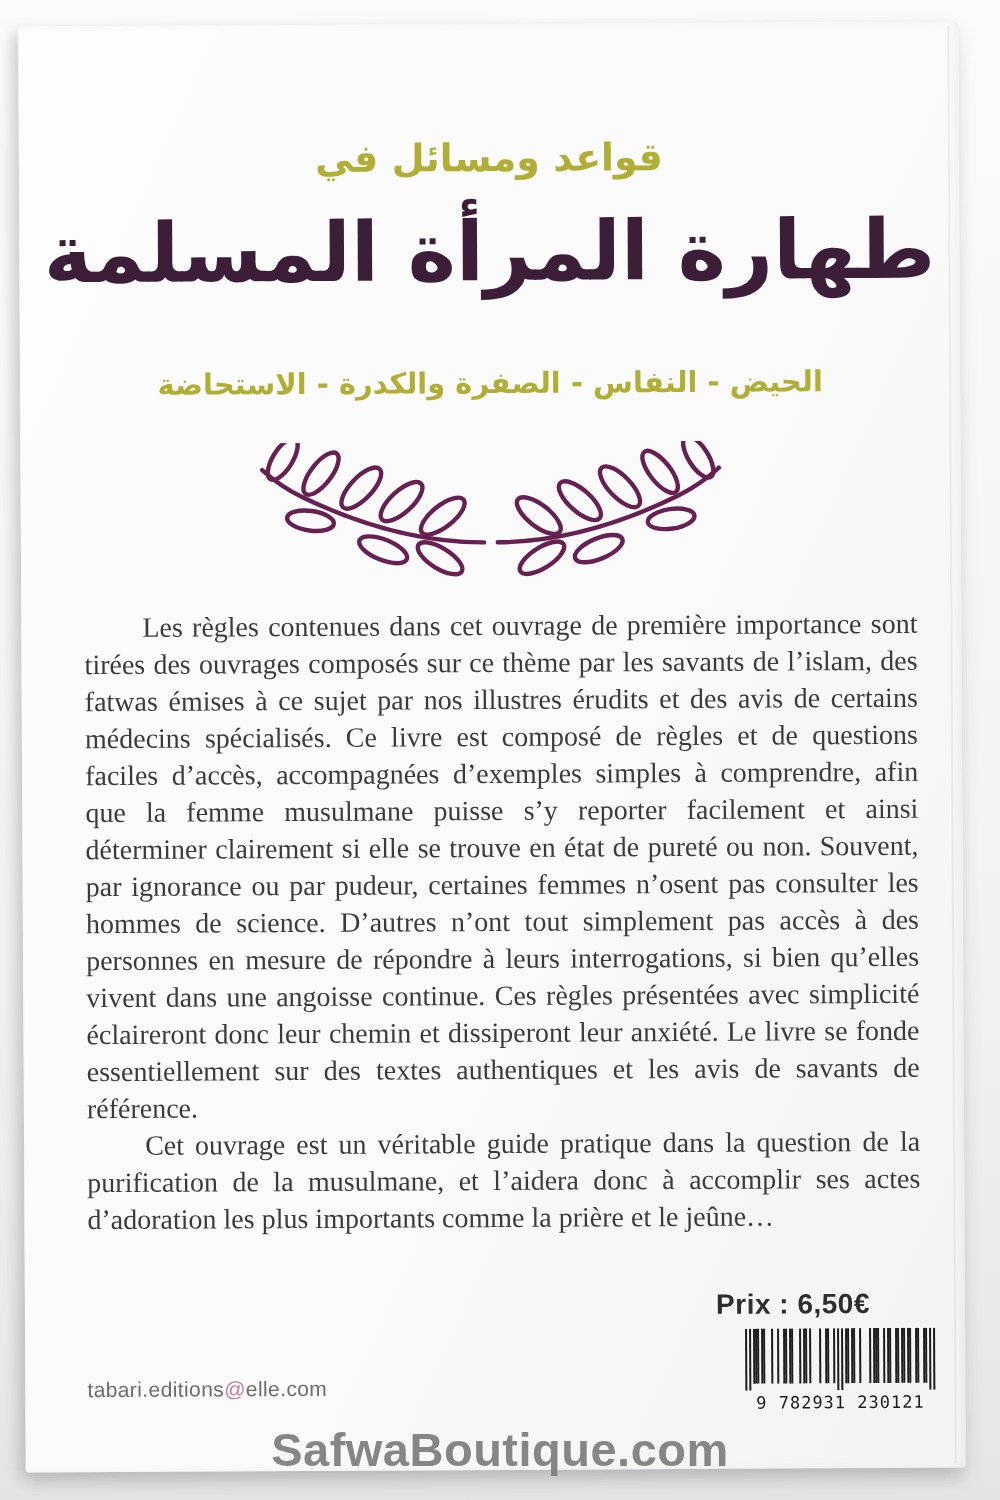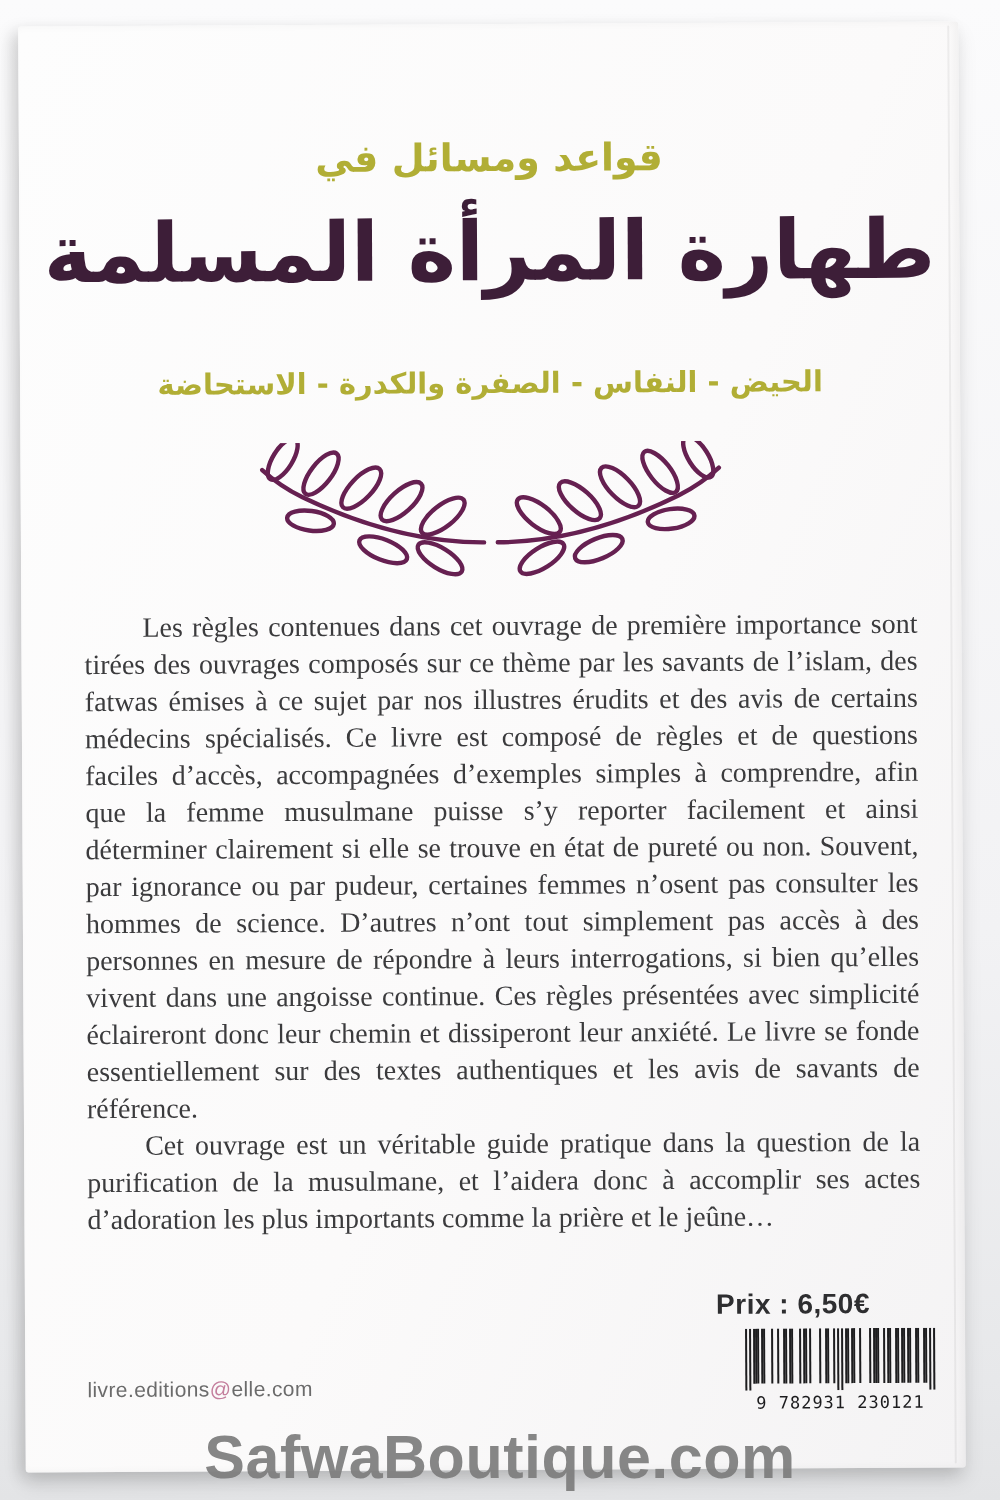--- a/index.html
+++ b/index.html
@@ -55,21 +55,21 @@
     margin-top:2px;font-family:"DejaVu Sans Mono",monospace;font-size:17px;
     color:#1c1c1e;letter-spacing:1px;white-space:nowrap;
   }
   .email{
     position:absolute;top:1352px;left:62px;
     font-size:21px;color:#6b6b6b;letter-spacing:0.4px;
   }
   .email .at{color:var(--title-accent);opacity:0.75;}
   .watermark{
     position:absolute;top:1422px;left:0;width:100%;text-align:center;z-index:5;
-    font-family:"Liberation Sans",sans-serif;font-weight:bold;font-size:61px;
+    font-family:"Liberation Sans",sans-serif;font-weight:bold;font-size:47px;
     color:var(--watermark);opacity:0.92;letter-spacing:0.5px;
   }
 </style>
 </head>
 <body>
 
 <div class="book">
 
   <div class="kicker">قواعد ومسائل في</div>
 
@@ -147,17 +147,17 @@
         <rect x="171" y="0" width="2" height="55" fill="#1d1d1f"></rect>
         <rect x="173" y="0" width="2" height="55" fill="#1d1d1f"></rect>
         <rect x="179" y="0" width="2" height="55" fill="#1d1d1f"></rect>
         <rect x="181" y="0" width="2" height="55" fill="#1d1d1f"></rect>
         <rect x="185" y="0" width="2" height="62" fill="#1d1d1f"></rect>
         <rect x="189" y="0" width="2" height="62" fill="#1d1d1f"></rect>
       </svg>
     <div class="barcode-digits">9 782931 230121</div>
   </div>
 
-  <div class="email"><span>livre.editions</span><span class="at">@</span><span>elle.com</span></div>
+  <div class="email"><span>tabari.editions</span><span class="at">@</span><span>elle.com</span></div>
 
 </div>
 
 <div class="watermark">SafwaBoutique.com</div>
 
 </body></html>

